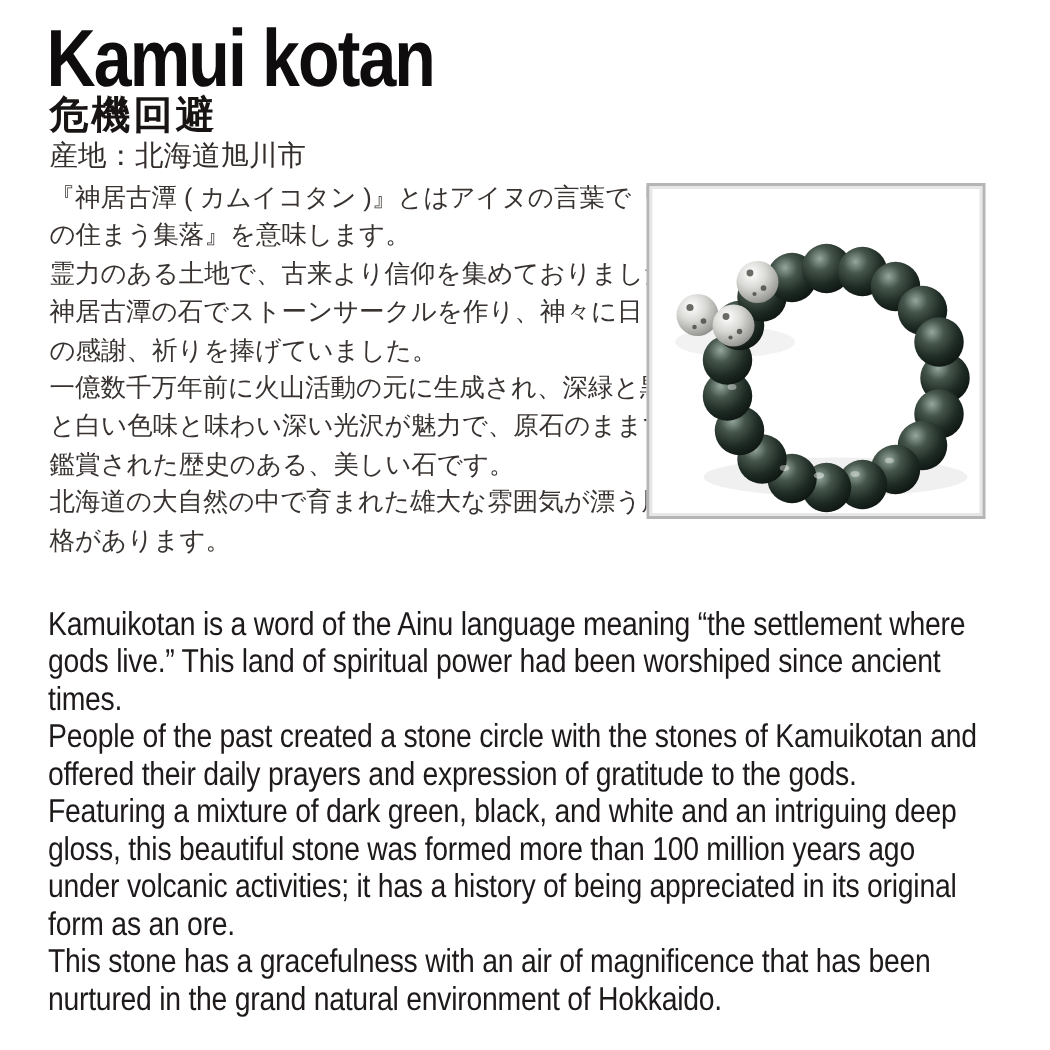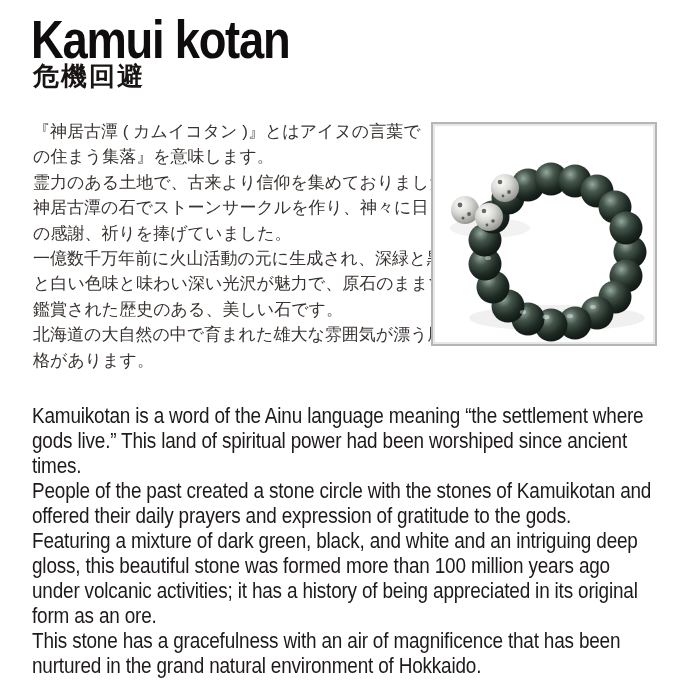--- a/index.html
+++ b/index.html
@@ -102,20 +102,21 @@
     white-space: pre;
   }
 </style>
 </head>
 <body>
 
 <div class="page">
 
   <h1 class="title-en">Kamui kotan</h1>
   <h2 class="title-ja">危機回避</h2>
+  <div class="origin-line">産地：北海道旭川市</div>
 
   <p class="desc-ja">『神居古潭 ( カムイコタン )』とはアイヌの言葉で『神々
 の住まう集落』を意味します。
 霊力のある土地で、古来より信仰を集めておりました。
 神居古潭の石でストーンサークルを作り、神々に日々
 の感謝、祈りを捧げていました。
 一億数千万年前に火山活動の元に生成され、深緑と黒
 と白い色味と味わい深い光沢が魅力で、原石のままで
 鑑賞された歴史のある、美しい石です。
 北海道の大自然の中で育まれた雄大な雰囲気が漂う風

